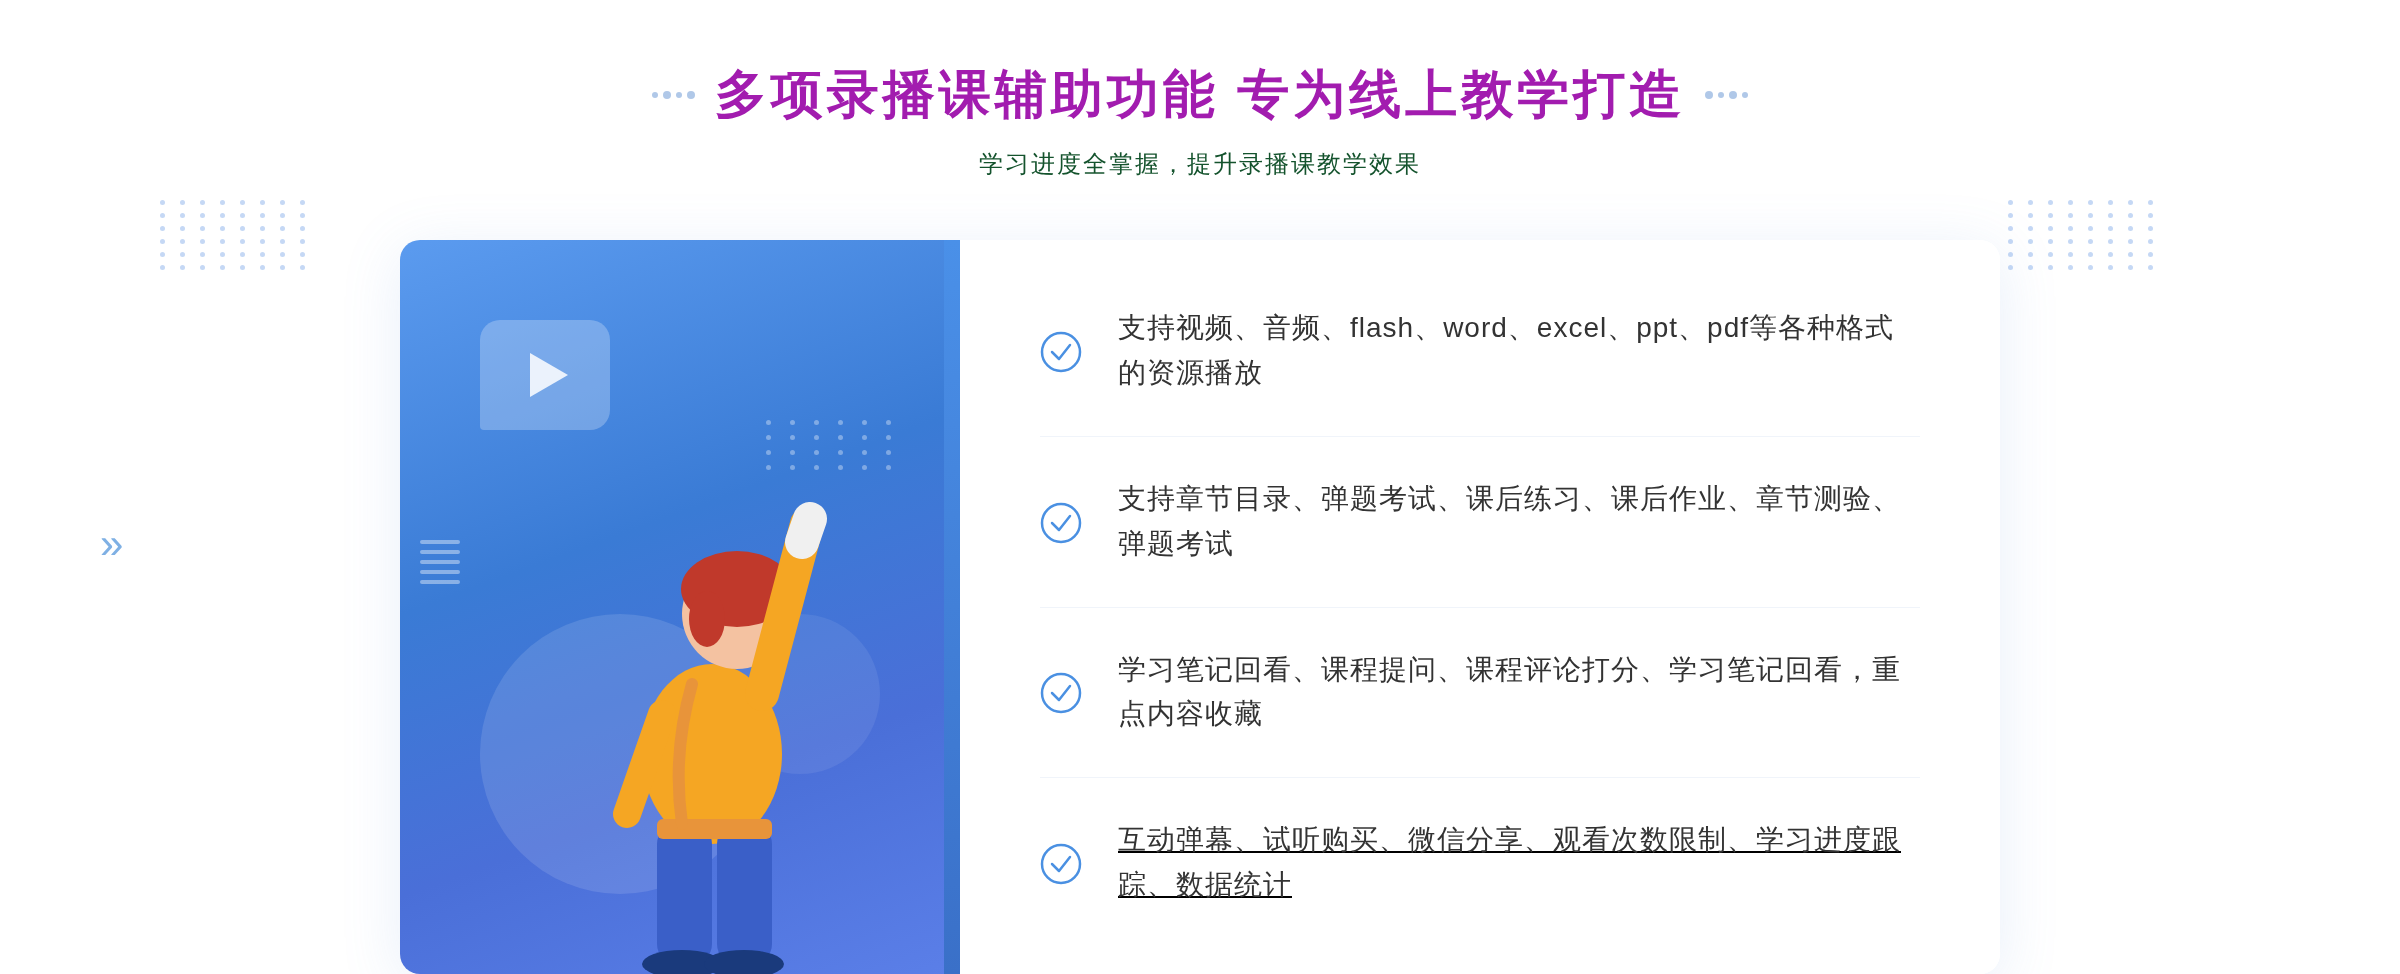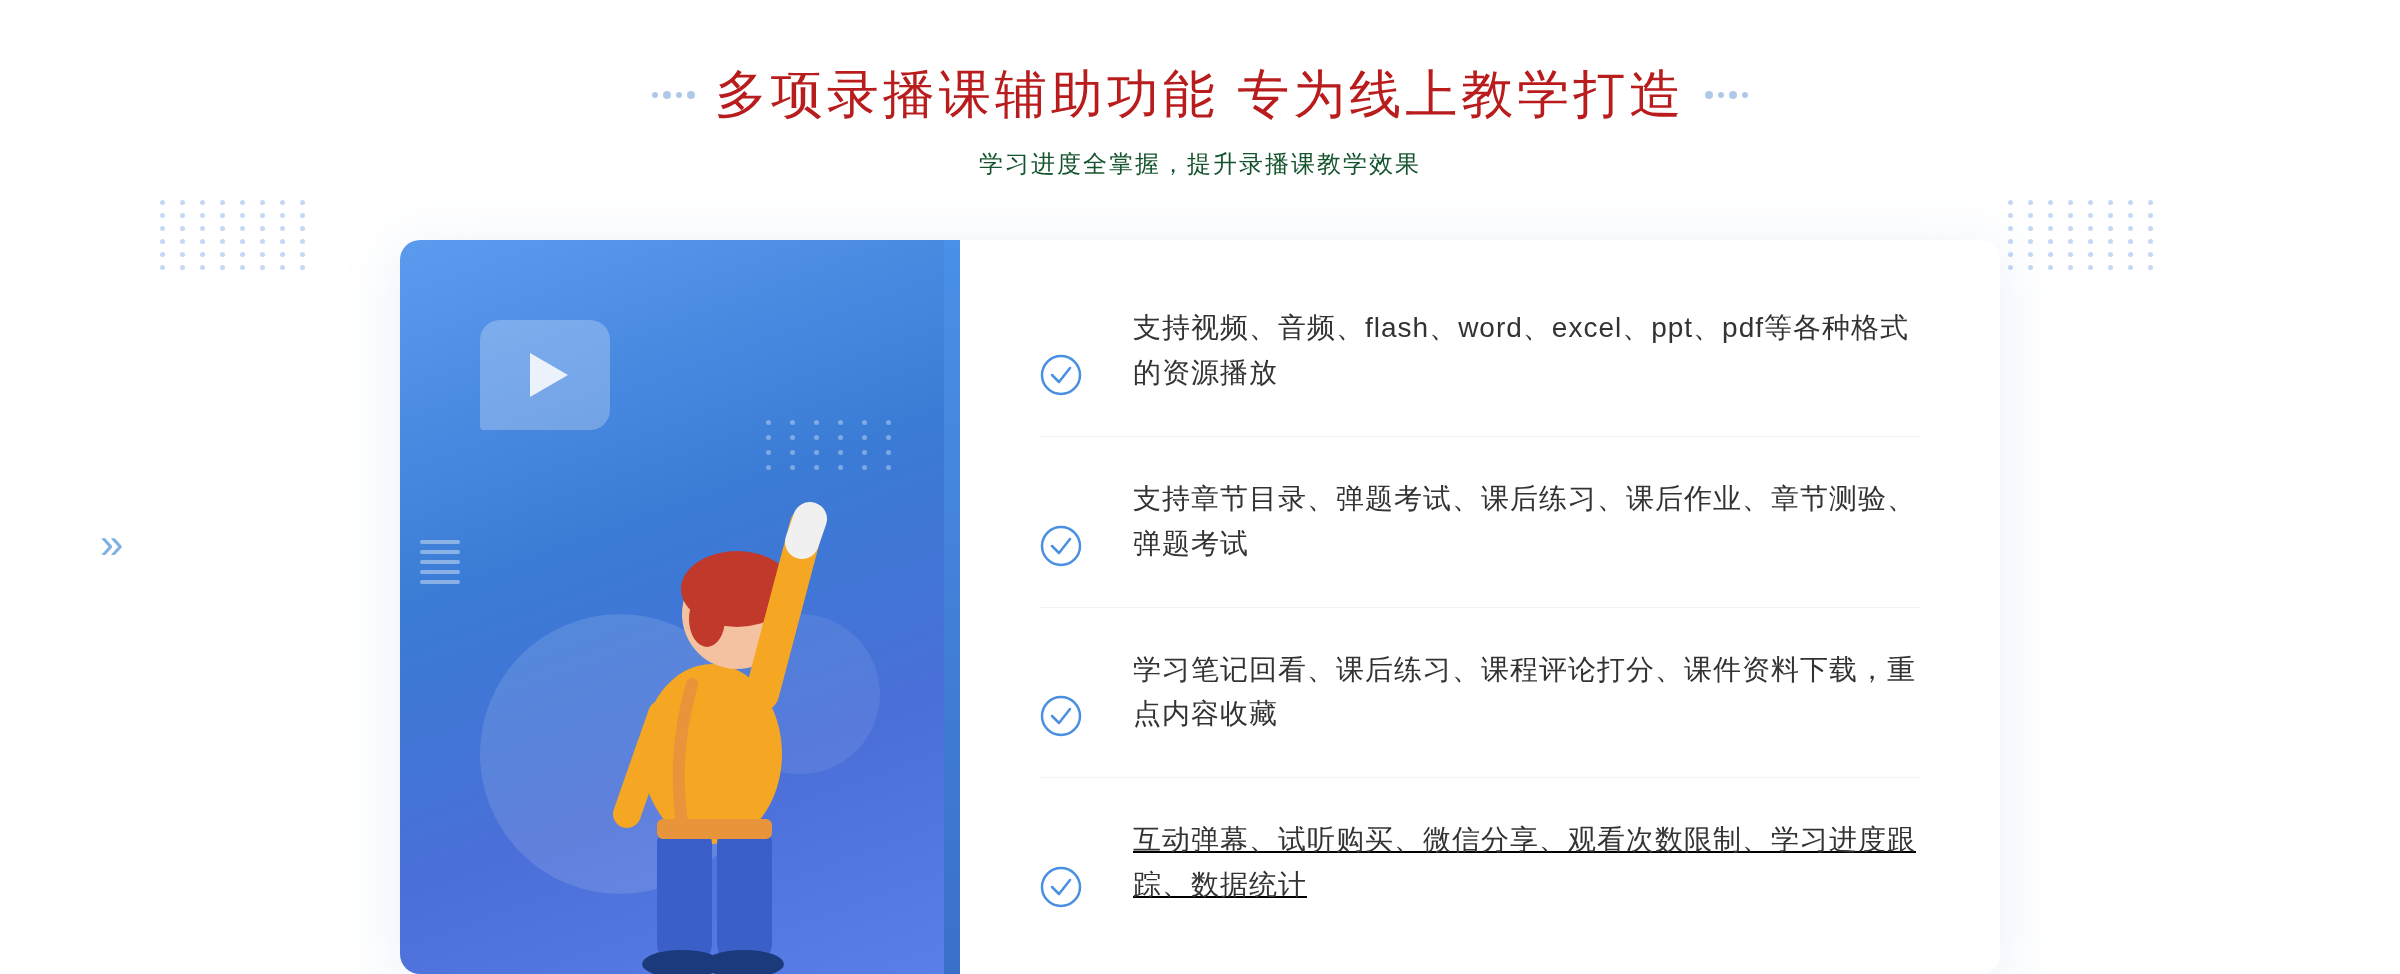--- a/index.html
+++ b/index.html
@@ -91,22 +91,22 @@
       border-radius: 50%;
     }
 
     .title-dot-large {
       width: 8px;
       height: 8px;
     }
 
     .main-title {
       font-size: 52px;
-      font-weight: 400;
-      color: #b91c1c;
+      font-weight: 700;
+      color: #a21caf;
       letter-spacing: 4px;
     }
 
     .subtitle {
       font-size: 24px;
       color: #14532d;
       letter-spacing: 2px;
     }
 
     
@@ -233,24 +233,23 @@
       padding: 60px 80px;
       display: flex;
       flex-direction: column;
       justify-content: center;
       gap: 0;
       background: #fff;
     }
 
     .feature-item {
       display: flex;
-      align-items: flex-end;
+      align-items: center;
       padding: 40px 0;
       border-bottom: 1px solid #f0f4fa;
-      gap: 15px;
     }
 
     .feature-item:last-child {
       border-bottom: none;
       text-decoration: underline;
     }
 
     .check-icon {
       width: 42px;
       height: 42px;
@@ -485,21 +484,21 @@
           <path d="M12 21 L19 28 L30 14" stroke="#4a90e2" stroke-width="2.5" stroke-linecap="round" stroke-linejoin="round"></path>
         </svg>
         <span class="feature-text">支持章节目录、弹题考试、课后练习、课后作业、章节测验、弹题考试</span>
       </div>
 
       <div class="feature-item">
         <svg class="check-icon" viewBox="0 0 42 42" fill="none" xmlns="http://www.w3.org/2000/svg">
           <circle cx="21" cy="21" r="19" stroke="#4a90e2" stroke-width="2.5"></circle>
           <path d="M12 21 L19 28 L30 14" stroke="#4a90e2" stroke-width="2.5" stroke-linecap="round" stroke-linejoin="round"></path>
         </svg>
-        <span class="feature-text">学习笔记回看、课后练习、课程评论打分、课件资料下载，重点内容收藏</span>
+        <span class="feature-text">学习笔记回看、课程提问、课程评论打分、学习笔记回看，重点内容收藏</span>
       </div>
 
       <div class="feature-item">
         <svg class="check-icon" viewBox="0 0 42 42" fill="none" xmlns="http://www.w3.org/2000/svg">
           <circle cx="21" cy="21" r="19" stroke="#4a90e2" stroke-width="2.5"></circle>
           <path d="M12 21 L19 28 L30 14" stroke="#4a90e2" stroke-width="2.5" stroke-linecap="round" stroke-linejoin="round"></path>
         </svg>
         <span class="feature-text">互动弹幕、试听购买、微信分享、观看次数限制、学习进度跟踪、数据统计</span>
       </div>
 

